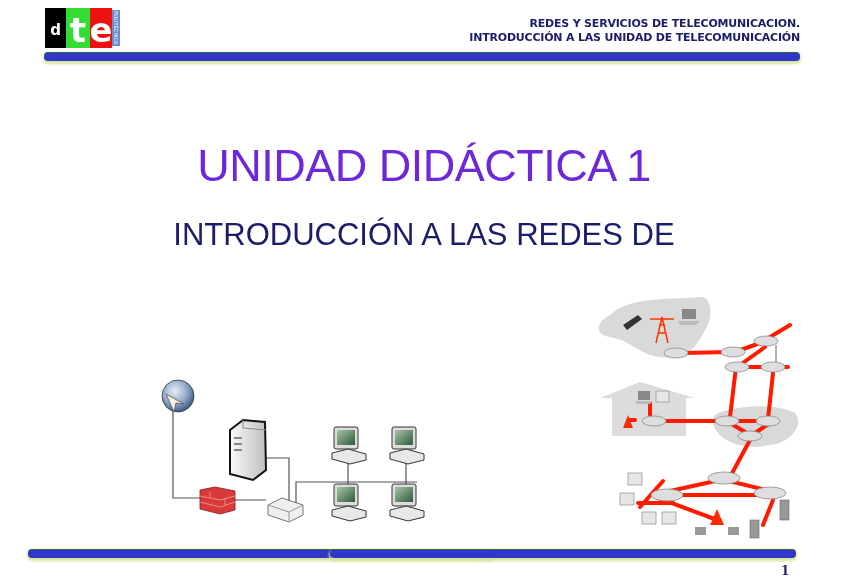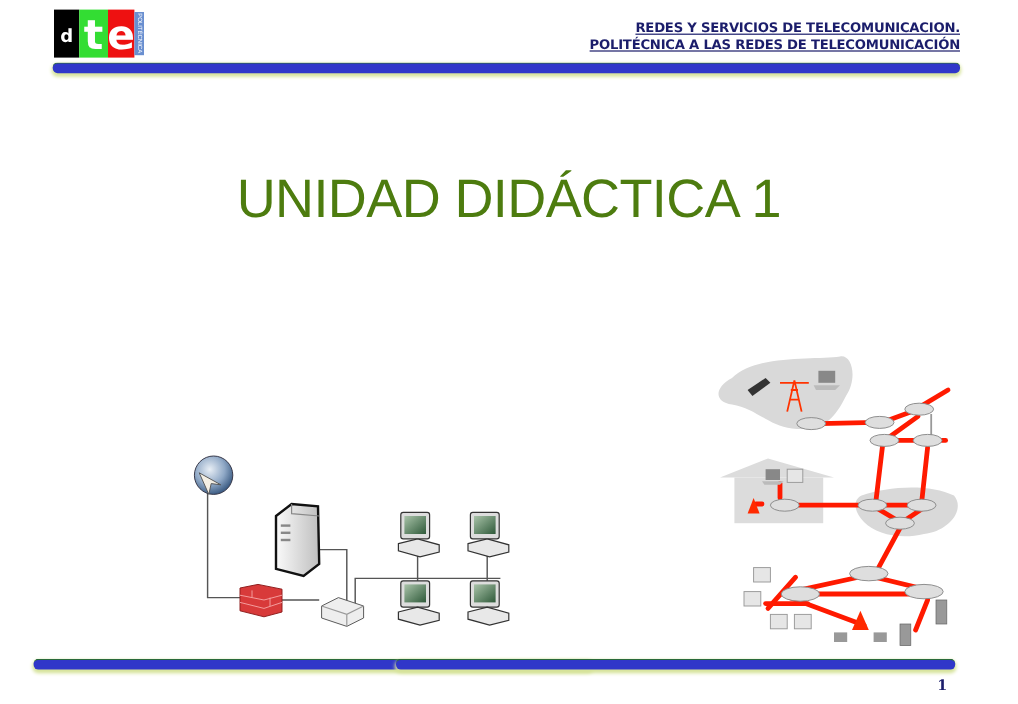--- a/index.html
+++ b/index.html
@@ -6,50 +6,51 @@
   body { width:848px; height:587px; position:relative; overflow:hidden; font-family:"Liberation Sans", sans-serif; }
   .abs { position:absolute; }
   
   .logo { left:45px; top:8px; height:40px; display:flex; }
   .logo .blk { width:20px; height:40px; display:flex; align-items:flex-end; justify-content:center; font-family:"DejaVu Sans", sans-serif; font-weight:bold; line-height:1; }
   .logo .d { background:#000; color:#fff; font-size:15px; padding-bottom:10px; box-sizing:border-box; width:21px;}
   .logo .t { background:#33dd33; color:#fff; font-size:34px; width:24px; padding-bottom:1px; box-sizing:border-box;}
   .logo .e { background:#ee1111; color:#fff; font-size:34px; width:22px; padding-bottom:1px; box-sizing:border-box;}
   .logo .p { background:#6a8fd0; width:8px; color:#fff; font-size:5px; writing-mode:vertical-rl; display:flex; align-items:center; justify-content:center; height:36px; margin-top:2px; letter-spacing:0;}
   
-  .hdr { right:48px; top:17px; text-align:right; font-family:"DejaVu Sans", sans-serif; font-weight:bold; color:#1b1d6b; font-size:11px; line-height:14px; letter-spacing:-0.2px;text-decoration:underline;}
+  .hdr { right:48px; top:17px; text-align:right; font-family:"DejaVu Sans", sans-serif; font-weight:bold; color:#1b1d6b; font-size:11px; line-height:14px; letter-spacing:-0.2px;}
   
   .bar { height:8px; background:#3037c9; border-radius:4px; box-shadow:0 2px 3px 1px #d6e39a; border-top:1px solid #2a6a3a; }
   .bar-top { left:44px; top:52px; width:756px; }
   .bar-bot { left:28px; top:549px; width:464px; }
   .pagenum { left:781px; top:564px; font-family:"DejaVu Serif", serif; font-weight:bold; font-size:12px; color:#1b1d6b; }
   
-  .t1 { left:0; width:848px; top:140px; text-align:center; color:#4d7c0f; font-size:45px; letter-spacing:-0.5px; }
+  .t1 { left:0; width:848px; top:140px; text-align:center; color:#6d28d9; font-size:45px; letter-spacing:-0.5px; }
   .t2 { left:0; width:848px; top:215px; text-align:center; color:#1b1d6b; font-size:31px; line-height:40px; }
   svg { position:absolute; }
 </style>
 </head>
 <body>
 
 <div class="abs logo">
   <div class="blk d">d</div>
   <div class="blk t">t</div>
   <div class="blk e">e</div>
   <div class="p">POLITÉCNICA</div>
 </div>
 
 <div class="abs hdr">
   <div>REDES Y SERVICIOS DE TELECOMUNICACION.</div>
-  <div>POLITÉCNICA A LAS REDES DE TELECOMUNICACIÓN</div>
+  <div>INTRODUCCIÓN A LAS UNIDAD DE TELECOMUNICACIÓN</div>
 </div>
 
 <div class="abs bar bar-top"></div>
 
 <div class="abs t1">UNIDAD DIDÁCTICA 1</div>
 <div class="abs t2">
+  <div>INTRODUCCIÓN A LAS REDES DE</div>
 </div>
 
 <svg style="left:140px; top:370px;" width="290" height="160" viewBox="0 0 290 160">
   <defs>
     <radialGradient id="globeG" cx="40%" cy="35%" r="65%">
       <stop offset="0" stop-color="#e8eef5"></stop>
         <stop offset="0.6" stop-color="#8fa8c6"></stop>
         <stop offset="1" stop-color="#3f5f86"></stop>
     </radialGradient>
     <linearGradient id="srvG" x1="0" x2="1">

